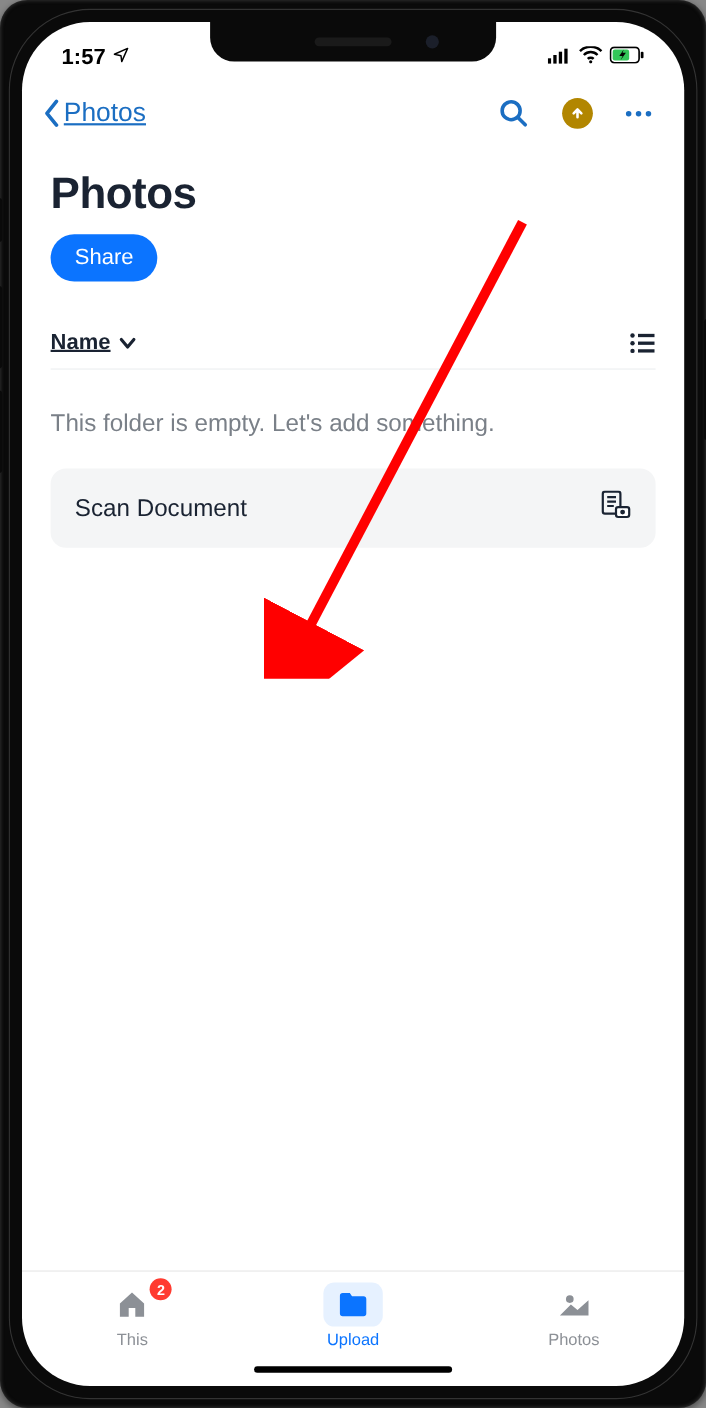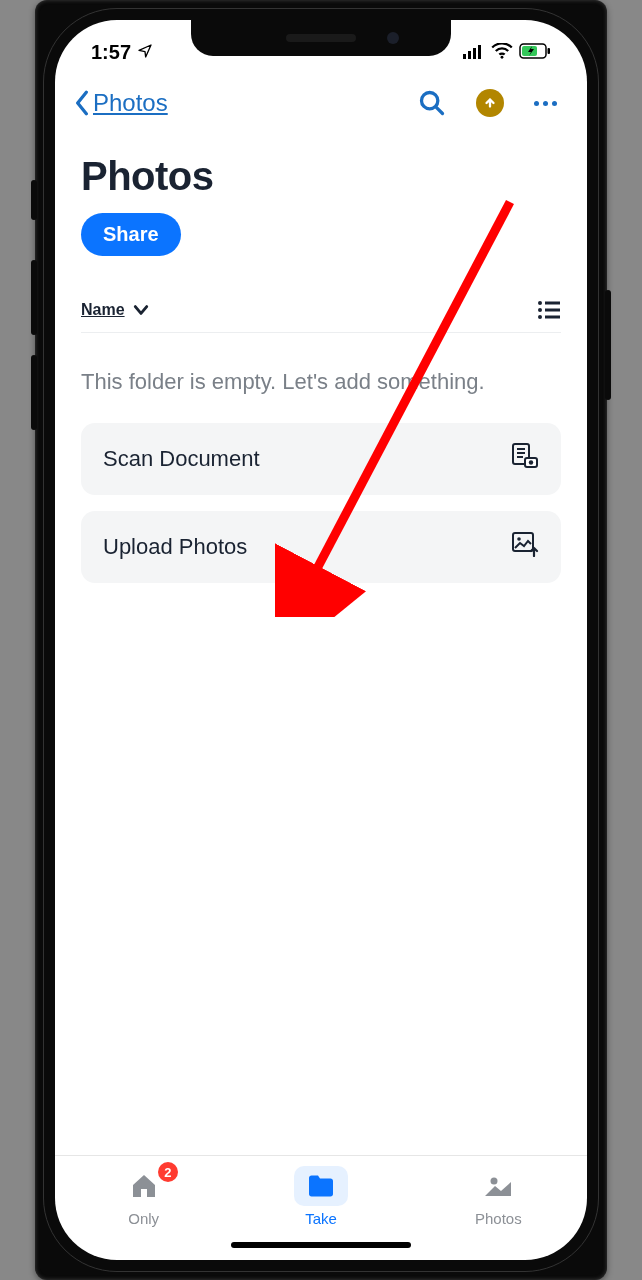--- a/index.html
+++ b/index.html
@@ -4,23 +4,23 @@
   <style>
     * { margin: 0; padding: 0; box-sizing: border-box; -webkit-font-smoothing: antialiased; }
     body {
       font-family: -apple-system, BlinkMacSystemFont, "Segoe UI", Helvetica, Arial, sans-serif;
       background: #888;
       display: flex;
       justify-content: center;
       align-items: flex-start;
     }
     .phone {
-      width: 572px; height: 1280px;
+      width: 642px; height: 1280px;
       background: #0a0a0a;
-      border-radius: 12px;
+      border-radius: 25px;
       padding: 20px;
       position: relative;
       box-shadow: 0 2px 6px rgba(0,0,0,0.4), inset 0 0 4px rgba(120,120,120,0.5);
     }
     .phone::before {
       content:"";
       position:absolute; inset:8px;
       border-radius:74px;
       border:1px solid #333;
       pointer-events:none;
@@ -71,29 +71,29 @@
     .back-btn span{text-decoration:underline;}
     .nav-actions{display:flex;align-items:center;gap:30px;}
     .icon-btn{display:flex;align-items:center;justify-content:center;}
     .circle-badge{width:28px;height:28px;border-radius:50%;background:#b28600;display:flex;align-items:center;justify-content:center;}
     .more-dots{display:flex;gap:4px;}
     .more-dots i{width:5px;height:5px;border-radius:50%;background:#1b6ec2;}
 
     .content{flex:1; overflow:hidden; padding: 22px 26px 0 26px; position:relative;}
     .page-title{font-size:40px;font-weight:800;color:#1a2332;letter-spacing:-0.5px;}
     .access-line{margin-top:8px;color:#6a6f75;font-size:18px;font-weight:700;text-decoration:underline;}
-    .share-btn{margin-top:14px;background:#0b74ff;color:#fff;border:none;border-radius:22px;padding:10px 22px;font-size:20px;font-weight:700;}
+    .share-btn{margin-top:14px;background:#0b74ff;color:#fff;border:none;border-radius:22px;padding:10px 22px;font-size:20px;font-weight:400;}
 
     .sort-row{margin-top:44px;display:flex;align-items:center;justify-content:space-between;padding-bottom:12px;border-bottom:1px solid #eceef0;}
-    .sort-btn{display:flex;align-items:center;gap:8px;font-size:16px;font-weight:700;color:#1a2332;}
+    .sort-btn{display:flex;align-items:center;gap:8px;font-size:20px;font-weight:700;color:#1a2332;}
     .sort-btn span{text-decoration:underline;}
 
     .empty-text{margin-top:36px;color:#7a8088;font-size:22px;}
 
-    .action-list{margin-top:28px;display:flex;flex-direction:column;gap:16px;}
+    .action-list{margin-top:28px;display:flex;flex-direction:column;gap:32px;}
     .action-item{background:#f4f5f6;border-radius:14px;height:72px;display:flex;align-items:center;justify-content:space-between;padding:0 22px;font-size:22px;color:#1a2332;}
 
     .arrow{position:absolute;pointer-events:none;z-index:5;}
 
     .tab-bar{height:105px;border-top:1px solid #e6e6e6;display:flex;align-items:flex-start;padding-top:10px;}
     .tab{flex:1;display:flex;flex-direction:column;align-items:center;gap:4px;color:#8c9096;font-size:15px;position:relative;}
     .tab.active{color:#0b74ff;}
     .tab.active .tab-icon-wrap{background:#e6f1ff;border-radius:10px;}
     .tab-icon-wrap{width:54px;height:40px;display:flex;align-items:center;justify-content:center;}
     .nbadge{position:absolute;top:-4px;left:58%;background:#ff3b30;color:#fff;font-size:13px;font-weight:700;width:20px;height:20px;border-radius:50%;display:flex;align-items:center;justify-content:center;}
@@ -214,31 +214,20 @@
             <svg width="28" height="26" viewBox="0 0 28 26">
                 <rect x="2" y="1" width="16" height="20" rx="2" fill="none" stroke="#1a2332" stroke-width="2"></rect>
                 <line x1="6" y1="6" x2="14" y2="6" stroke="#1a2332" stroke-width="2"></line>
                 <line x1="6" y1="10" x2="14" y2="10" stroke="#1a2332" stroke-width="2"></line>
                 <line x1="6" y1="14" x2="12" y2="14" stroke="#1a2332" stroke-width="2"></line>
                 <rect x="14" y="15" width="12" height="9" rx="2" fill="#fff" stroke="#1a2332" stroke-width="2"></rect>
                 <circle cx="20" cy="19.5" r="2.2" fill="#1a2332"></circle>
               </svg>
           </span>
         </div>
-        <div class="action-item">
-          <span>Upload Photos</span>
-          <span>
-            <svg width="28" height="26" viewBox="0 0 28 26">
-                <rect x="2" y="2" width="20" height="18" rx="2" fill="none" stroke="#1a2332" stroke-width="2"></rect>
-                <circle cx="8" cy="8" r="1.8" fill="#1a2332"></circle>
-                <path d="M4 17 L9 12 L13 15 L17 10 L20 13" fill="none" stroke="#1a2332" stroke-width="2"></path>
-                <path d="M23 25 L23 17 M20 20 L23 17 L26 20" fill="none" stroke="#1a2332" stroke-width="2.2" stroke-linecap="round" stroke-linejoin="round"></path>
-              </svg>
-          </span>
-        </div>
       </div>
 
       
       <svg class="arrow" width="250" height="430" style="left:220px;top:55px" viewBox="0 0 250 430">
         <defs>
           <marker id="ahead" markerWidth="14" markerHeight="12" refX="2" refY="6" orient="auto">
             <path d="M0 0 L14 6 L0 12 Z" fill="#ff0000"></path>
           </marker>
         </defs>
         <line x1="235" y1="15" x2="35" y2="395" stroke="#ff0000" stroke-width="9" marker-end="url(#ahead)"></line>
@@ -246,29 +235,29 @@
     </div>
 
     <div class="tab-bar">
       <div class="tab">
         <div class="tab-icon-wrap">
           <svg width="30" height="28" viewBox="0 0 30 28">
               <path d="M4 13 L15 3 L26 13 L26 25 L18 25 L18 17 L12 17 L12 25 L4 25 Z" fill="#8c9096"></path>
             </svg>
         </div>
         <div class="nbadge">2</div>
-        <span>Only</span>
+        <span>This</span>
       </div>
       <div class="tab active">
         <div class="tab-icon-wrap">
           <svg width="30" height="26" viewBox="0 0 30 26">
               <path d="M3 5 L3 21 C3 22.5 4 23.5 5.5 23.5 L24.5 23.5 C26 23.5 27 22.5 27 21 L27 8 C27 6.5 26 5.5 24.5 5.5 L14 5.5 L12 2.5 L5.5 2.5 C4 2.5 3 3.5 3 5 Z" fill="#0b74ff"></path>
             </svg>
         </div>
-        <span>Take</span>
+        <span>Upload</span>
       </div>
       <div class="tab">
         <div class="tab-icon-wrap">
           <svg width="30" height="24" viewBox="0 0 30 24">
               <circle cx="11" cy="7" r="3.5" fill="#8c9096"></circle>
               <path d="M2 22 L12 12 L18 17 L28 8 L28 22 Z" fill="#8c9096"></path>
             </svg>
         </div>
         <span>Photos</span>
       </div>

